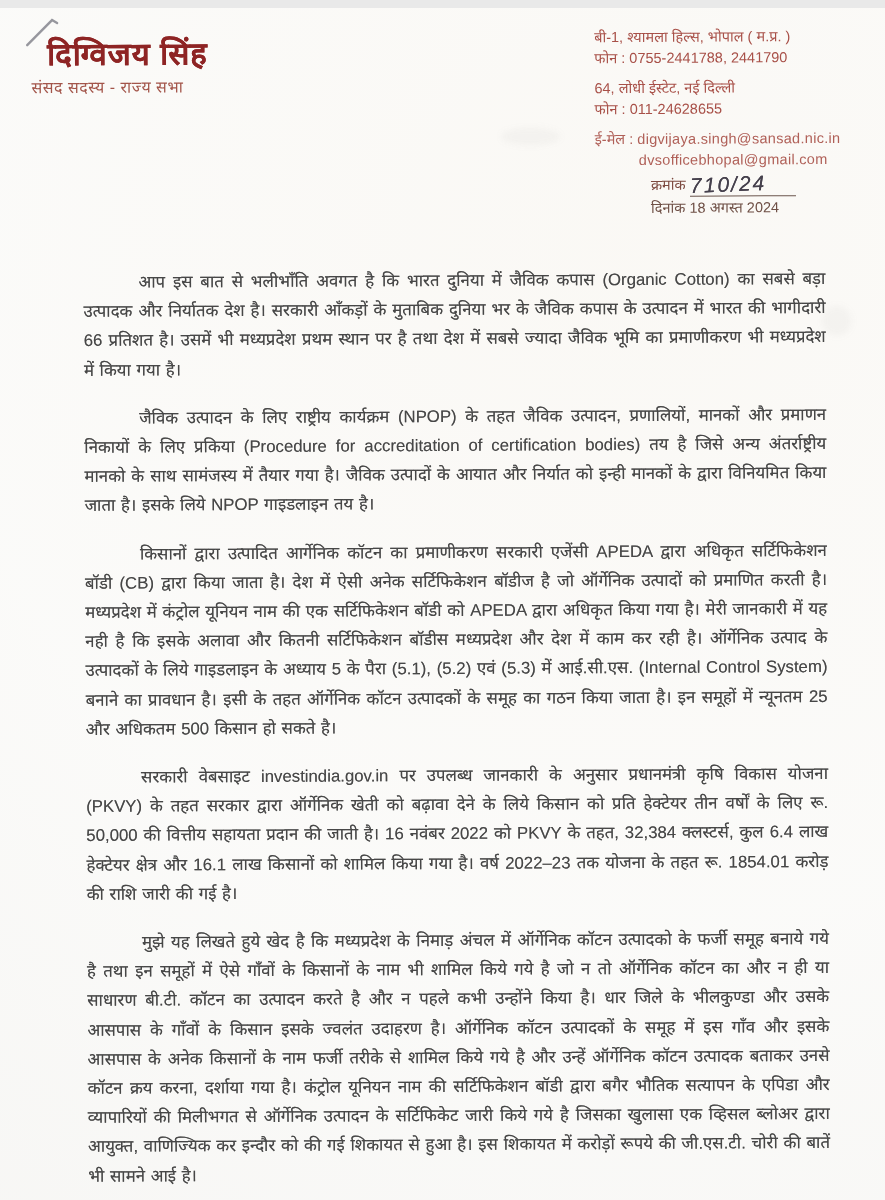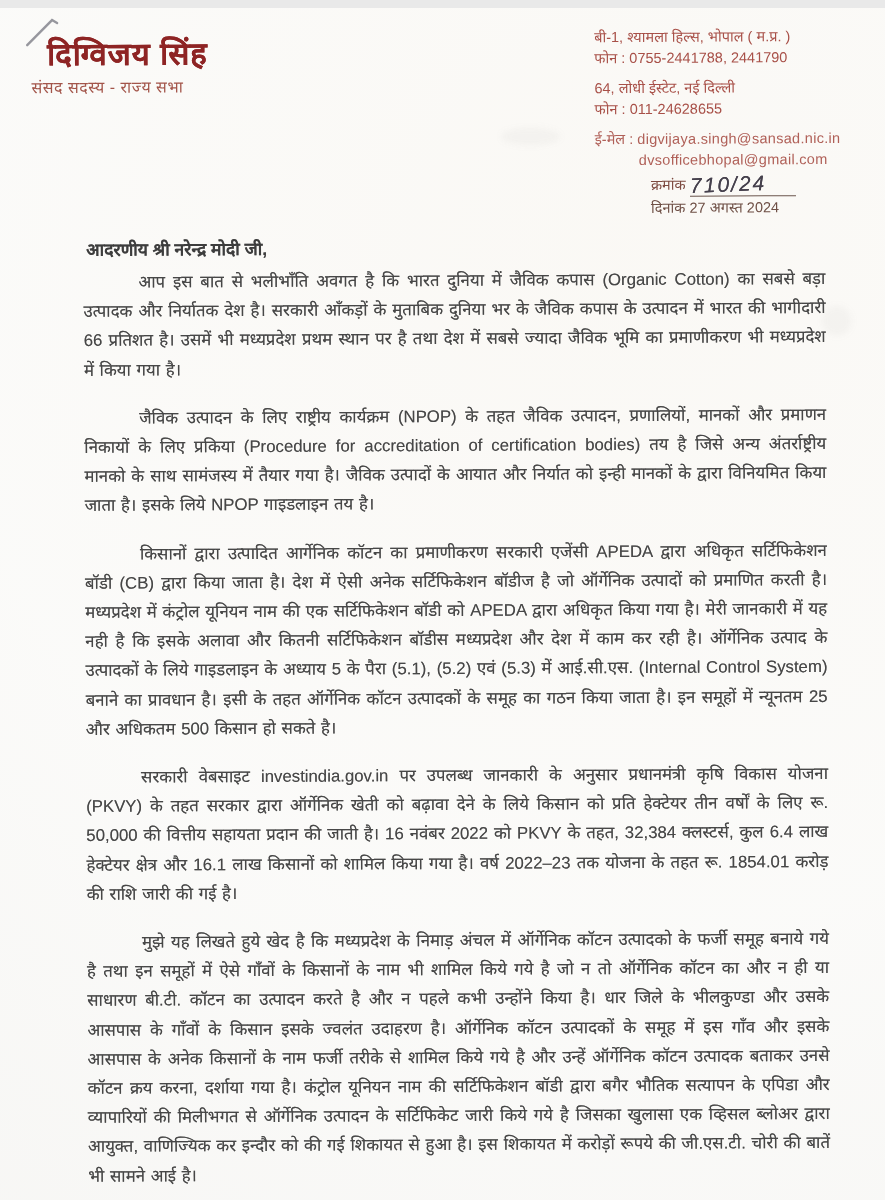--- a/index.html
+++ b/index.html
@@ -104,25 +104,24 @@
       <div class="lh-line email-line">
         <span>ई-मेल :</span>
         <span class="email">digvijaya.singh@sansad.nic.in</span>
       </div>
       <div class="lh-line email2">dvsofficebhopal@gmail.com</div>
       <div class="lh-line ref-line">
         <span class="ref-label">क्रमांक</span><span class="ref-underline"><span class="handwritten">710/24</span></span>
       </div>
       <div class="lh-line date-line">
         <span>दिनांक</span>
-        <span>27 अगस्त 2024</span>
+        <span>18 अगस्त 2024</span>
       </div>
     </div>
 
-    <p class="salutation">आदरणीय श्री नरेन्द्र मोदी जी,</p>
 
     <main class="letter-body">
       <p class="para">आप इस बात से भलीभाँति अवगत है कि भारत दुनिया में जैविक कपास (Organic Cotton) का सबसे बड़ा उत्पादक और निर्यातक देश है। सरकारी आँकड़ों के मुताबिक दुनिया भर के जैविक कपास के उत्पादन में भारत की भागीदारी 66 प्रतिशत है। उसमें भी मध्यप्रदेश प्रथम स्थान पर है तथा देश में सबसे ज्यादा जैविक भूमि का प्रमाणीकरण भी मध्यप्रदेश में किया गया है।</p>
       <p class="para">जैविक उत्पादन के लिए राष्ट्रीय कार्यक्रम (NPOP) के तहत जैविक उत्पादन, प्रणालियों, मानकों और प्रमाणन निकायों के लिए प्रकिया (Procedure for accreditation of certification bodies) तय है जिसे अन्य अंतर्राष्ट्रीय मानको के साथ सामंजस्य में तैयार गया है। जैविक उत्पादों के आयात और निर्यात को इन्ही मानकों के द्वारा विनियमित किया जाता है। इसके लिये NPOP गाइडलाइन तय है।</p>
       <p class="para">किसानों द्वारा उत्पादित आर्गेनिक कॉटन का प्रमाणीकरण सरकारी एजेंसी APEDA द्वारा अधिकृत सर्टिफिकेशन बॉडी (CB) द्वारा किया जाता है। देश में ऐसी अनेक सर्टिफिकेशन बॉडीज है जो ऑर्गेनिक उत्पादों को प्रमाणित करती है। मध्यप्रदेश में कंट्रोल यूनियन नाम की एक सर्टिफिकेशन बॉडी को APEDA द्वारा अधिकृत किया गया है। मेरी जानकारी में यह नही है कि इसके अलावा और कितनी सर्टिफिकेशन बॉडीस मध्यप्रदेश और देश में काम कर रही है। ऑर्गेनिक उत्पाद के उत्पादकों के लिये गाइडलाइन के अध्याय 5 के पैरा (5.1), (5.2) एवं (5.3) में आई.सी.एस. (Internal Control System) बनाने का प्रावधान है। इसी के तहत ऑर्गेनिक कॉटन उत्पादकों के समूह का गठन किया जाता है। इन समूहों में न्यूनतम 25 और अधिकतम 500 किसान हो सकते है।</p>
       <p class="para">सरकारी वेबसाइट investindia.gov.in पर उपलब्ध जानकारी के अनुसार प्रधानमंत्री कृषि विकास योजना (PKVY) के तहत सरकार द्वारा ऑर्गेनिक खेती को बढ़ावा देने के लिये किसान को प्रति हेक्टेयर तीन वर्षों के लिए रू. 50,000 की वित्तीय सहायता प्रदान की जाती है। 16 नवंबर 2022 को PKVY के तहत, 32,384 क्लस्टर्स, कुल 6.4 लाख हेक्टेयर क्षेत्र और 16.1 लाख किसानों को शामिल किया गया है। वर्ष 2022–23 तक योजना के तहत रू. 1854.01 करोड़ की राशि जारी की गई है।</p>
       <p class="para">मुझे यह लिखते हुये खेद है कि मध्यप्रदेश के निमाड़ अंचल में ऑर्गेनिक कॉटन उत्पादको के फर्जी समूह बनाये गये है तथा इन समूहों में ऐसे गाँवों के किसानों के नाम भी शामिल किये गये है जो न तो ऑर्गेनिक कॉटन का और न ही या साधारण बी.टी. कॉटन का उत्पादन करते है और न पहले कभी उन्होंने किया है। धार जिले के भीलकुण्डा और उसके आसपास के गाँवों के किसान इसके ज्वलंत उदाहरण है। ऑर्गेनिक कॉटन उत्पादकों के समूह में इस गाँव और इसके आसपास के अनेक किसानों के नाम फर्जी तरीके से शामिल किये गये है और उन्हें ऑर्गेनिक कॉटन उत्पादक बताकर उनसे कॉटन क्रय करना, दर्शाया गया है। कंट्रोल यूनियन नाम की सर्टिफिकेशन बॉडी द्वारा बगैर भौतिक सत्यापन के एपिडा और व्यापारियों की मिलीभगत से ऑर्गेनिक उत्पादन के सर्टिफिकेट जारी किये गये है जिसका खुलासा एक व्हिसल ब्लोअर द्वारा आयुक्त, वाणिज्यिक कर इन्दौर को की गई शिकायत से हुआ है। इस शिकायत में करोड़ों रूपये की जी.एस.टी. चोरी की बातें भी सामने आई है।</p>
     </main>
 
     <div class="smudge" style="left:500px;top:120px;width:60px;height:18px;"></div>

